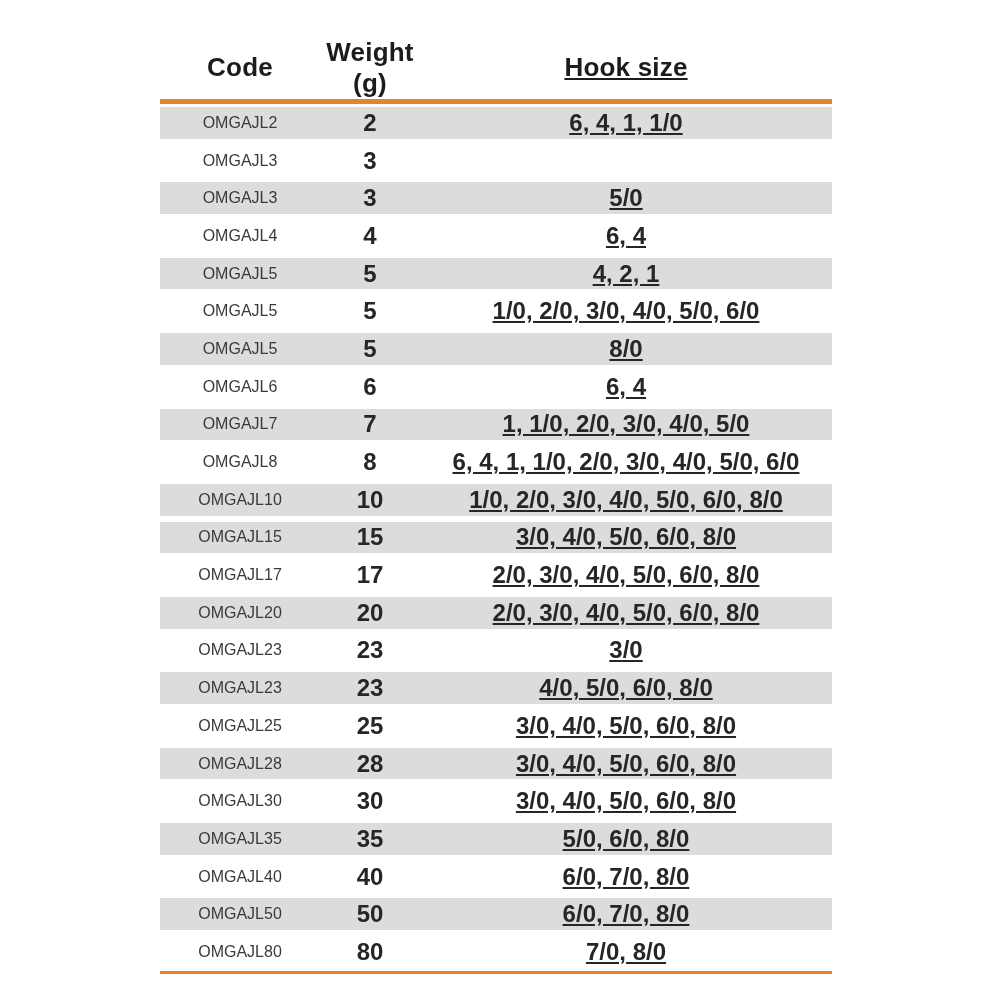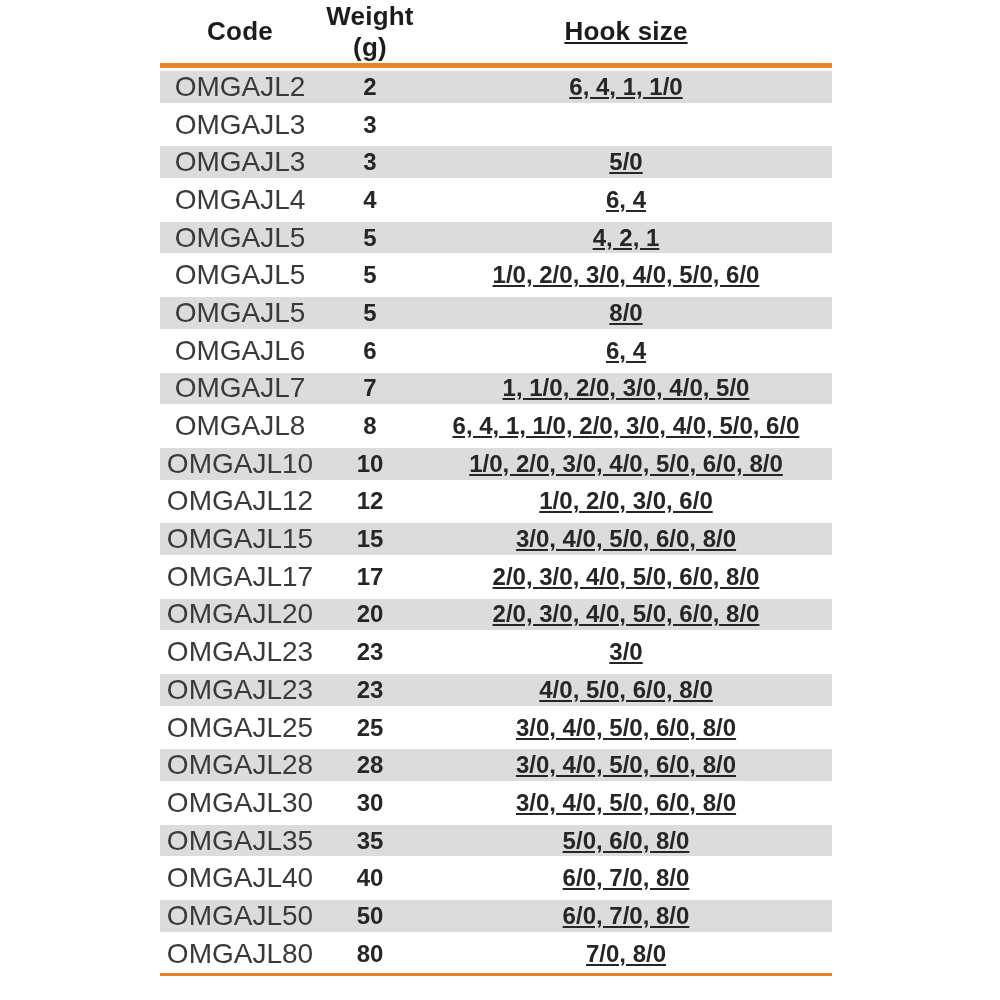--- a/index.html
+++ b/index.html
@@ -17,20 +17,21 @@
   }
   .table-wrap {
     position: absolute;
     left: 160px; top: 0;
     width: 672px;
   }
   .header-row {
     display: flex;
     height: 63px;
     align-items: center;
+    margin-top: 36px;
   }
   .header-cell {
     font-weight: bold;
     font-size: 26px;
     color: #1c1c1c;
     text-align: center;
     letter-spacing: 0.2px;
   }
   .divider-top {
     height: 5px;
@@ -47,21 +48,21 @@
     border-top: 3px solid #ffffff;
     border-bottom: 3px solid #ffffff;
     background-clip: padding-box;
   }
   .row.stripe { background-color: var(--stripe); }
   .cell { text-align: center; line-height: 1; }
   .col-code   { width: 160px; }
   .col-weight { width: 100px; }
   .col-hook   { flex: 1; text-decoration: underline; }
   .code-cell {
-    font-size: 28px;
+    font-size: 16px;
     font-weight: normal;
     color: var(--text-code);
   }
   .weight-cell, .hook-cell {
     font-size: 24px;
     font-weight: bold;
     color: var(--text-dark);
   }
 </style>
 </head>
@@ -136,25 +137,20 @@
     <div class="cell weight-cell col-weight">8</div>
     <div class="cell hook-cell col-hook">6, 4, 1, 1/0, 2/0, 3/0, 4/0, 5/0, 6/0</div>
   </div>
 
   <div class="row stripe">
     <div class="cell code-cell col-code">OMGAJL10</div>
     <div class="cell weight-cell col-weight">10</div>
     <div class="cell hook-cell col-hook">1/0, 2/0, 3/0, 4/0, 5/0, 6/0, 8/0</div>
   </div>
 
-  <div class="row">
-    <div class="cell code-cell col-code">OMGAJL12</div>
-    <div class="cell weight-cell col-weight">12</div>
-    <div class="cell hook-cell col-hook">1/0, 2/0, 3/0, 6/0</div>
-  </div>
 
   <div class="row stripe">
     <div class="cell code-cell col-code">OMGAJL15</div>
     <div class="cell weight-cell col-weight">15</div>
     <div class="cell hook-cell col-hook">3/0, 4/0, 5/0, 6/0, 8/0</div>
   </div>
 
   <div class="row">
     <div class="cell code-cell col-code">OMGAJL17</div>
     <div class="cell weight-cell col-weight">17</div>

